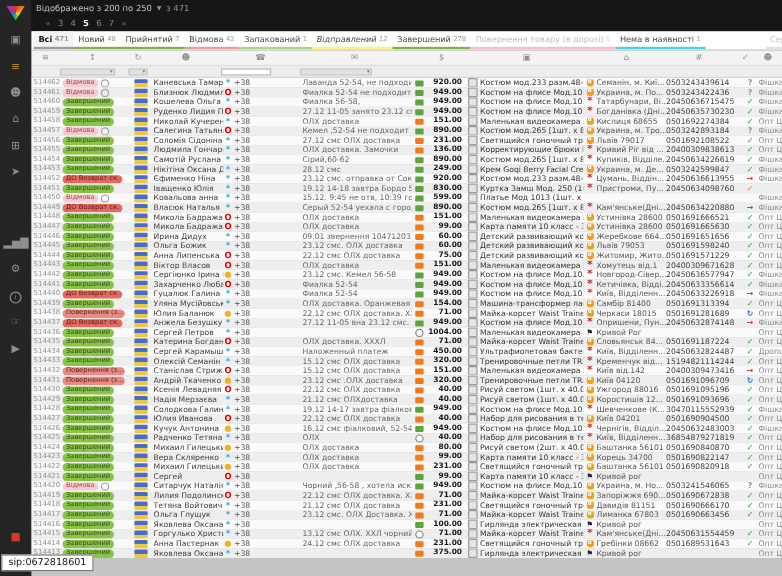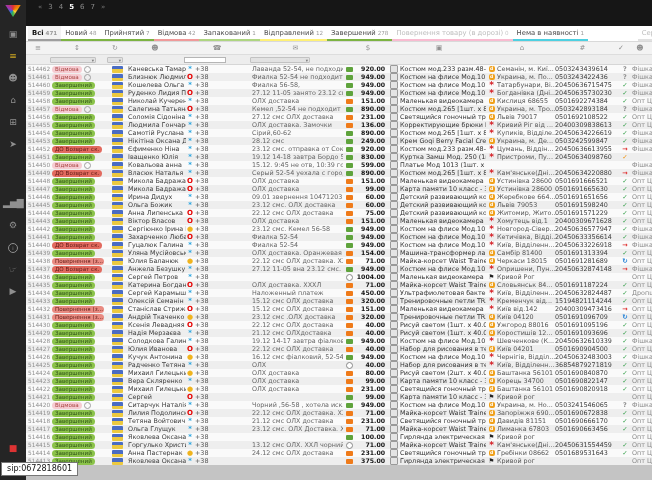--- a/index.html
+++ b/index.html
@@ -85,20 +85,25 @@
         <div class="side-icon gap">▂▅▇</div>
         <div class="side-icon">⚙</div>
         <div class="side-icon"><span class="ring">i</span></div>
         <div class="side-icon">☞</div>
         <div class="side-icon">▶</div>
         <div class="side-icon bottom" style="color: rgb(221, 51, 51);">■</div>
       </div>
   </div>
   <div class="content">
     <div class="topbar">
+      <div class="line1">
+        <span>Відображено з 200 по 250</span>
+        <span class="arrow-sm">▼</span>
+        <span class="total">з 471</span>
+      </div>
       <div class="line2">
           <span class="pg-end">«</span>
           <span class="pg">3</span>
           <span class="pg">4</span>
           <span class="pg active">5</span>
           <span class="pg">6</span>
           <span class="pg">7</span>
           <span class="pg-end">»</span>
         </div>
     </div>
@@ -116,21 +121,21 @@
           <span class="tab-count">7</span>
         </div>
         <div class="tab" style="border-bottom-color: rgb(239, 154, 154);">
           <span class="tab-label">Відмова</span>
           <span class="tab-count">42</span>
         </div>
         <div class="tab" style="border-bottom-color: rgb(174, 213, 129);">
           <span class="tab-label">Запакований</span>
           <span class="tab-count">1</span>
         </div>
-        <div class="tab" style="border-bottom-color: rgb(255, 241, 118);">
+        <div class="tab" style="border-bottom-color: rgb(255, 241, 118); font-style: italic;">
           <span class="tab-label">Відправлений</span>
           <span class="tab-count">12</span>
         </div>
         <div class="tab" style="border-bottom-color: rgb(124, 179, 66);">
           <span class="tab-label">Завершений</span>
           <span class="tab-count">278</span>
         </div>
         <div class="tab dim" style="border-bottom-color: rgb(248, 187, 208);">
           <span class="tab-label">Повернення товару (в дорозі)</span>
           <span class="tab-count">0</span>
@@ -1319,21 +1324,21 @@
           </div>
           <div class="cl c-pr t-pr">949.00</div>
           <div class="cl c-pi">
             <span class="picon"></span>
           </div>
           <div class="cl c-pd t-pd">Костюм на флисе Мод.1014 (1ш...</div>
           <div class="cl c-di">
             <span class="del np">*</span>
           </div>
           <div class="cl c-ad t-ad">Шевченкове (К...</div>
-          <div class="cl c-tn t-tn">20450632610339</div>
+          <div class="cl c-tn t-tn">30470115552939</div>
           <div class="cl c-tk t-tk">
             <span class="tks" style="color: rgb(47, 158, 68);">✓</span>
           </div>
           <div class="cl c-tp t-tp">Фішка</div>
         </div>
         <div class="row alt">
           <div class="cl c-id t-id">514427</div>
           <div class="cl c-st">
             <span class="badge" style="background: rgb(139, 195, 74); color: rgb(45, 80, 22);">Завершений</span>
           </div>

